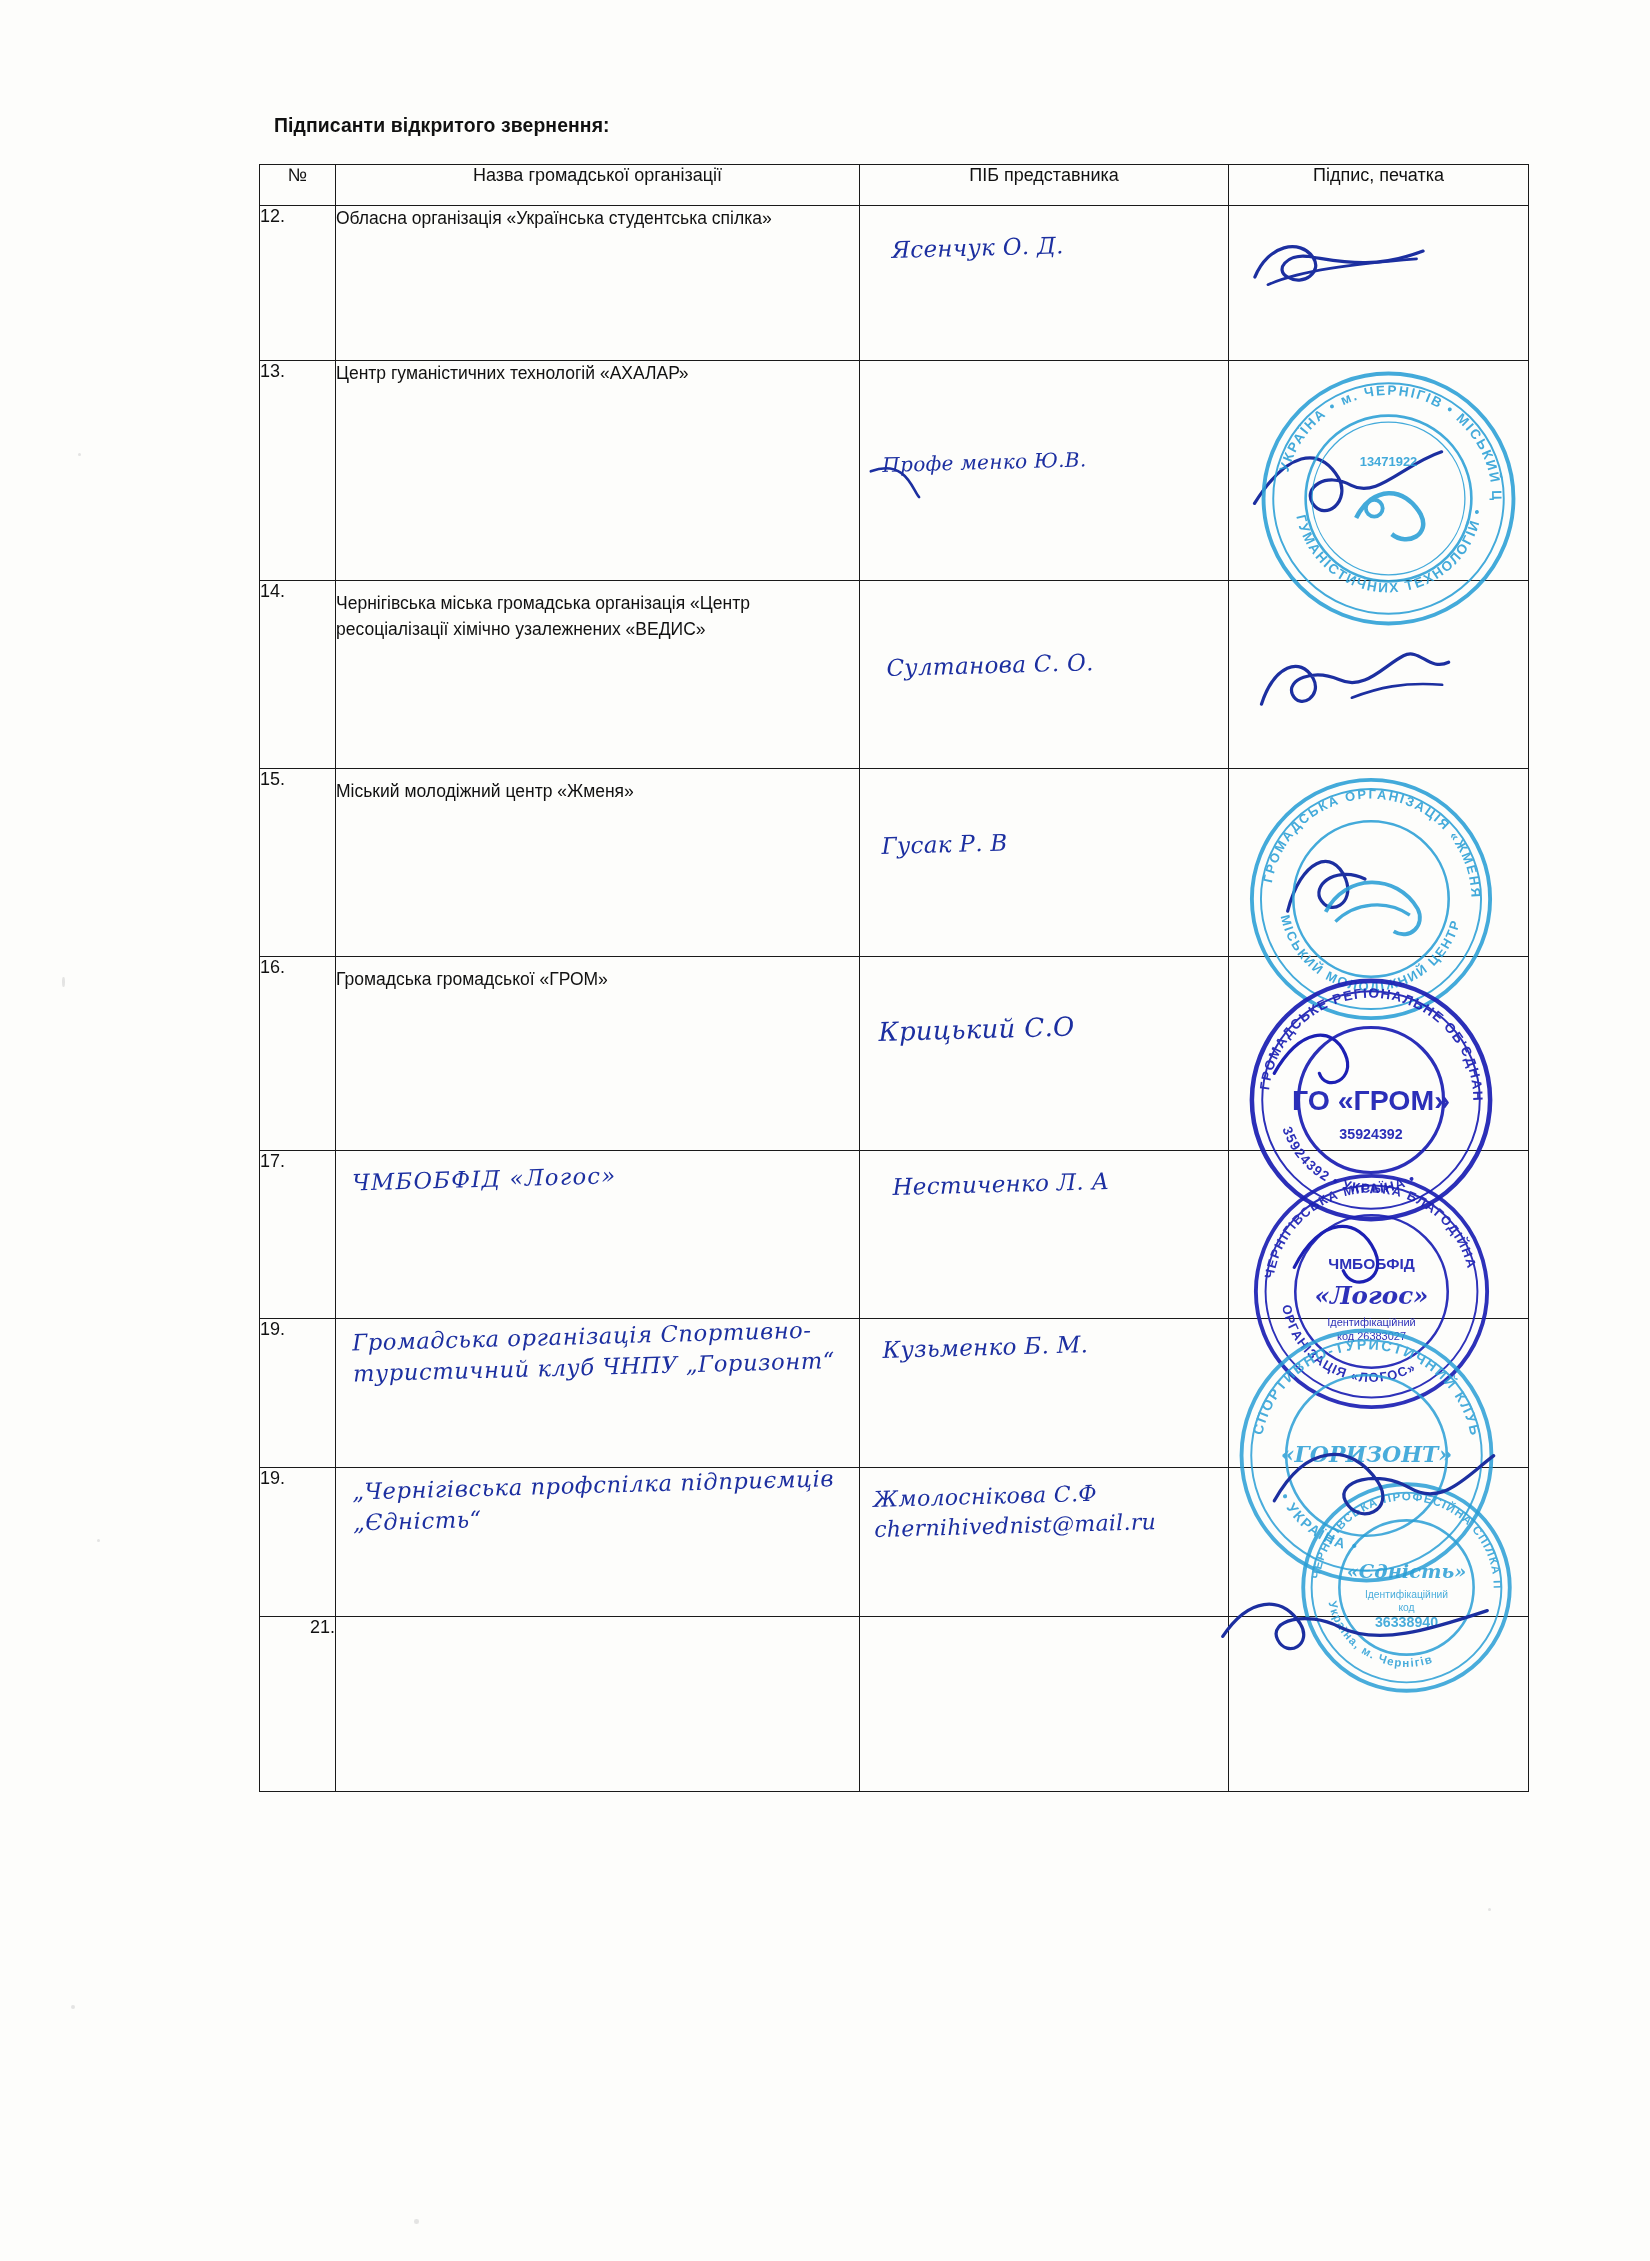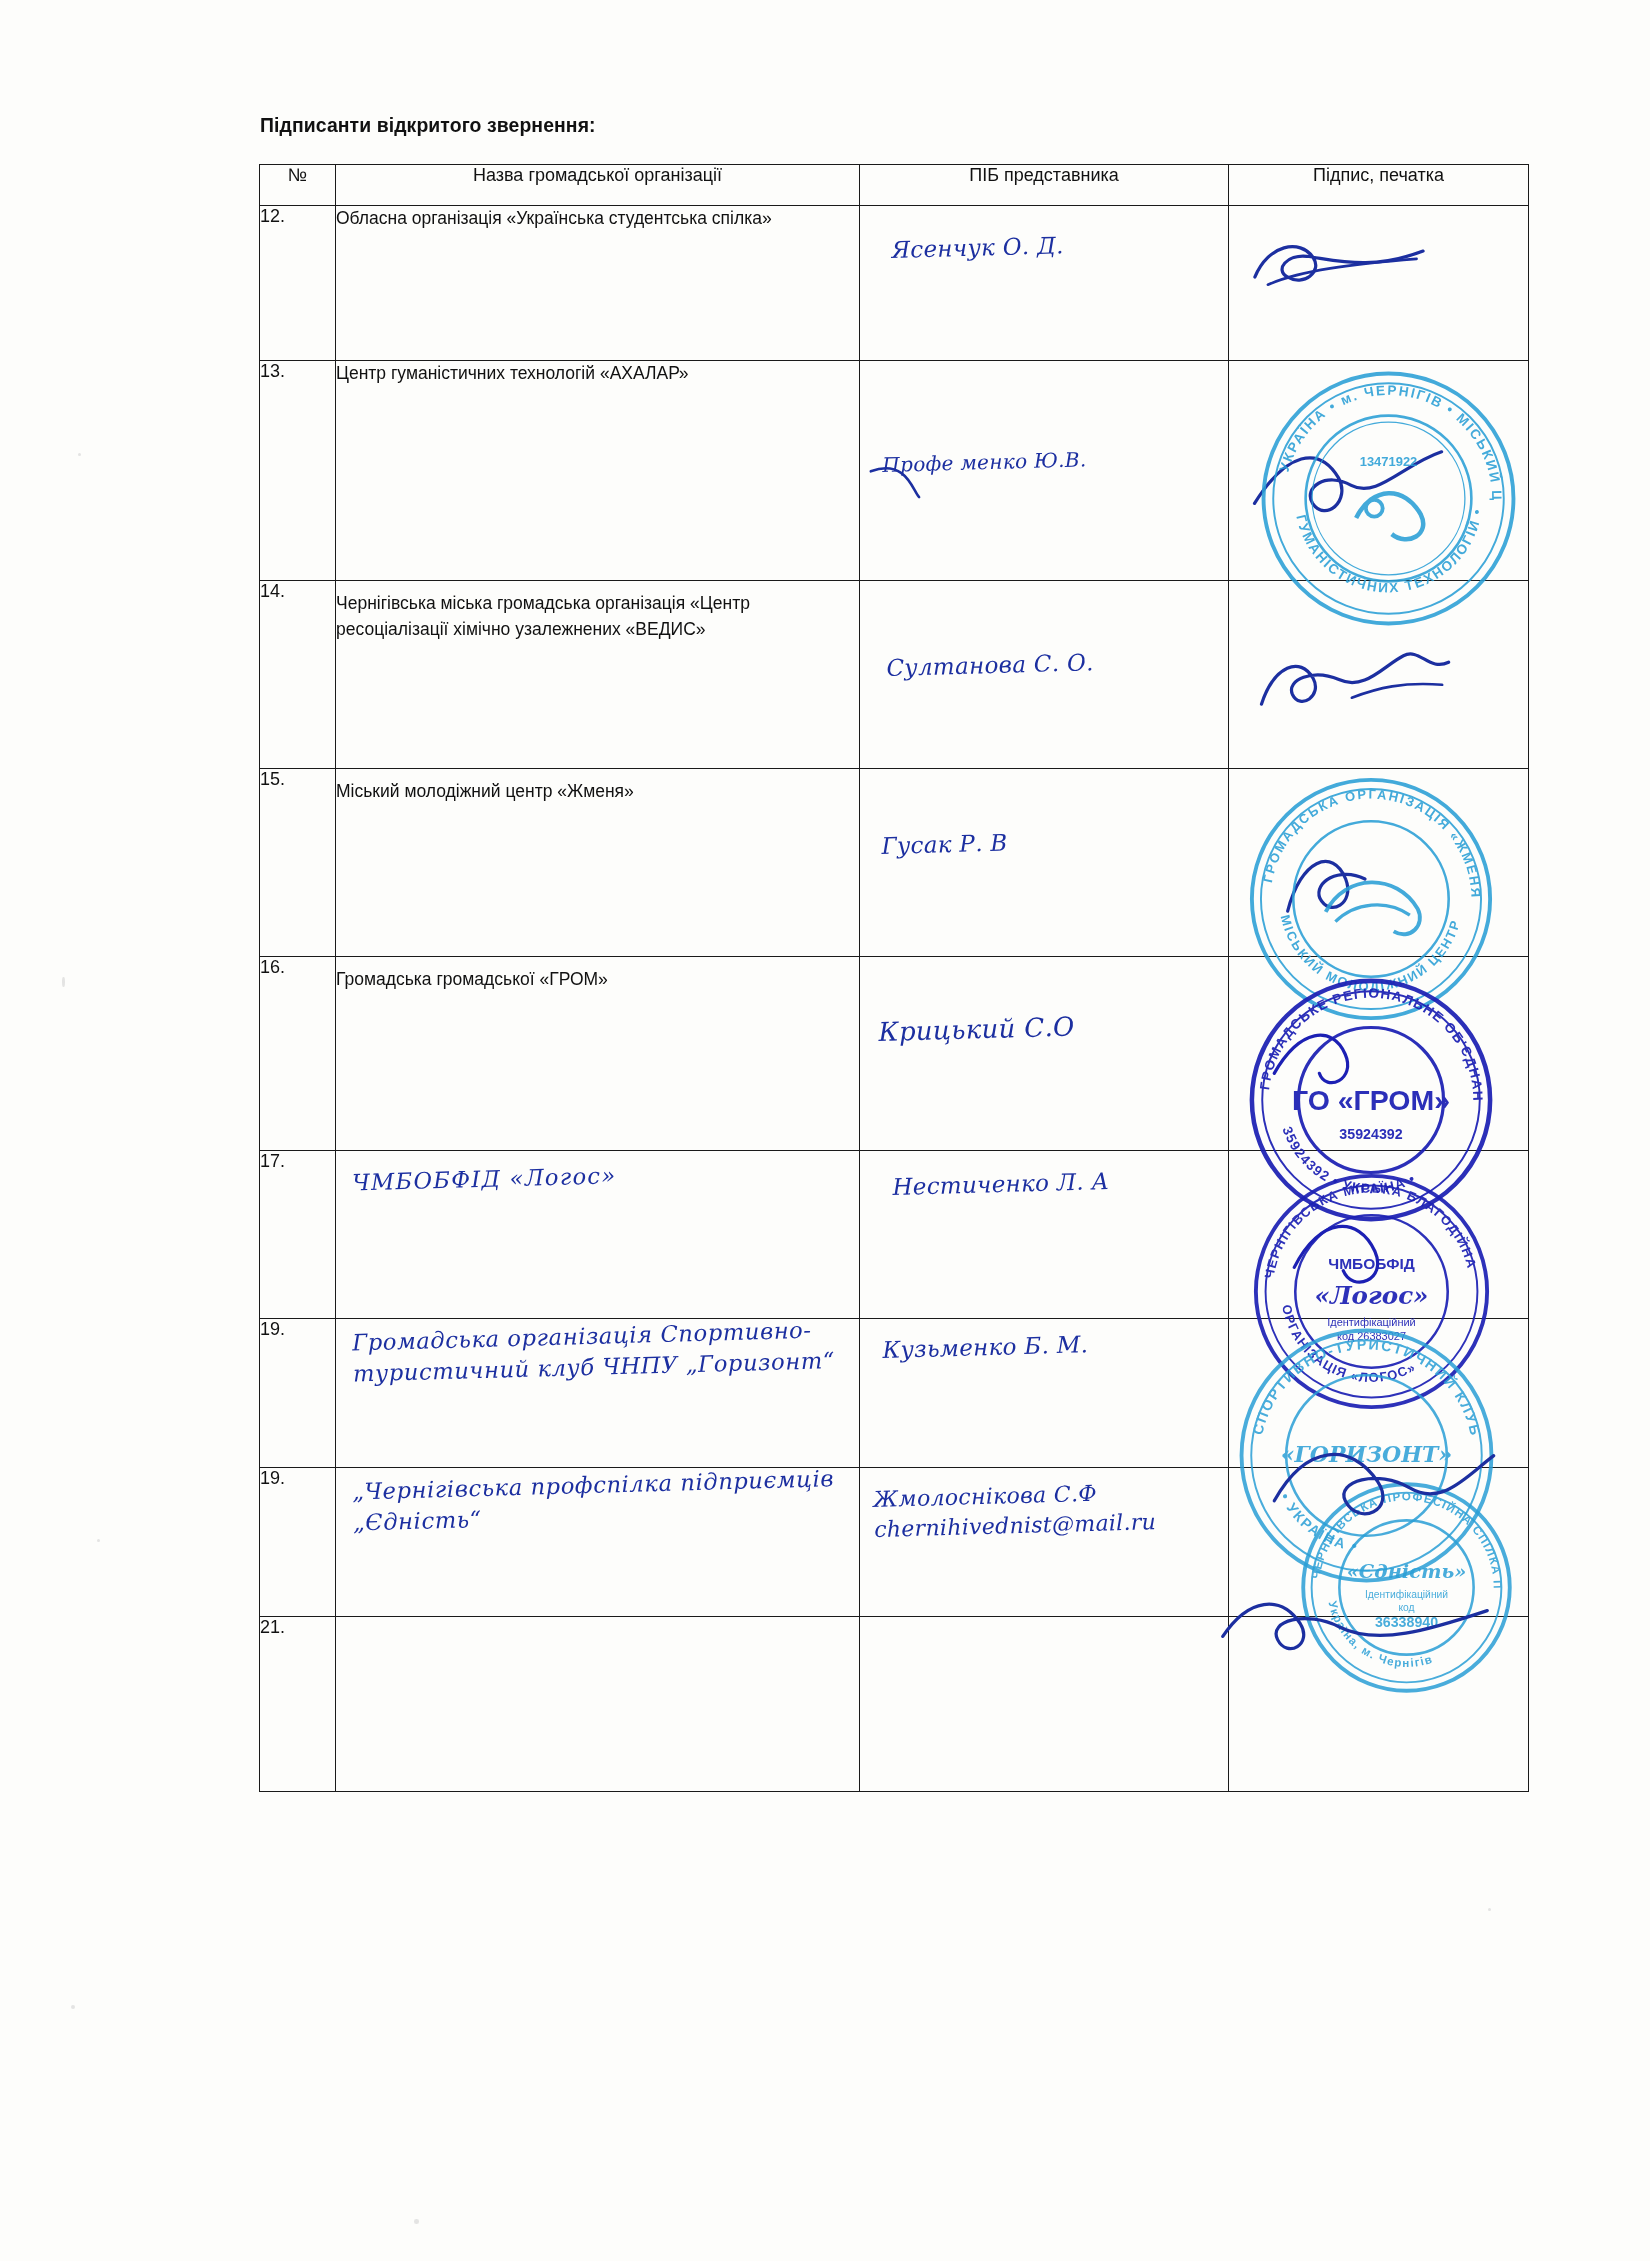--- a/index.html
+++ b/index.html
@@ -23,21 +23,21 @@
   
   .speck {
     position: absolute;
     background: #cfcfcf;
     border-radius: 50%;
     opacity: .55;
   }
 
   .doc-title {
     position: absolute;
-    left: 260px;
+    left: 274px;
     top: 114px;
     font-size: 19.4px;
     font-weight: bold;
     letter-spacing: 0.1px;
   }
 
   table.signers {
     position: absolute;
     left: 259px;
     top: 164px;
@@ -244,21 +244,21 @@
           <div class="hand org-hand" style="padding-top:9px;letter-spacing:0.6px;">„Чернігівська профспілка підприємців „Єдність“</div>
         </td>
         <td class="person">
           <div class="hand person-hand" style="left:13px;top:17px;white-space:pre-line;font-size:22px;">Жмолоснікова С.Ф
 chernihivednist@mail.ru</div>
         </td>
         <td class="sign"></td>
       </tr>
 
 
-      <tr style="height:175px;">
+      <tr style="height:175px;text-align:right;">
         <td class="num">21.</td>
         <td class="org"></td>
         <td class="person"></td>
         <td class="sign"></td>
       </tr>
     </tbody>
   </table>
 
   <div class="stamp" style="left:1259px;top:369px;width:259px;height:259px;">
     <svg width="259" height="259" viewBox="0 0 400 400">

